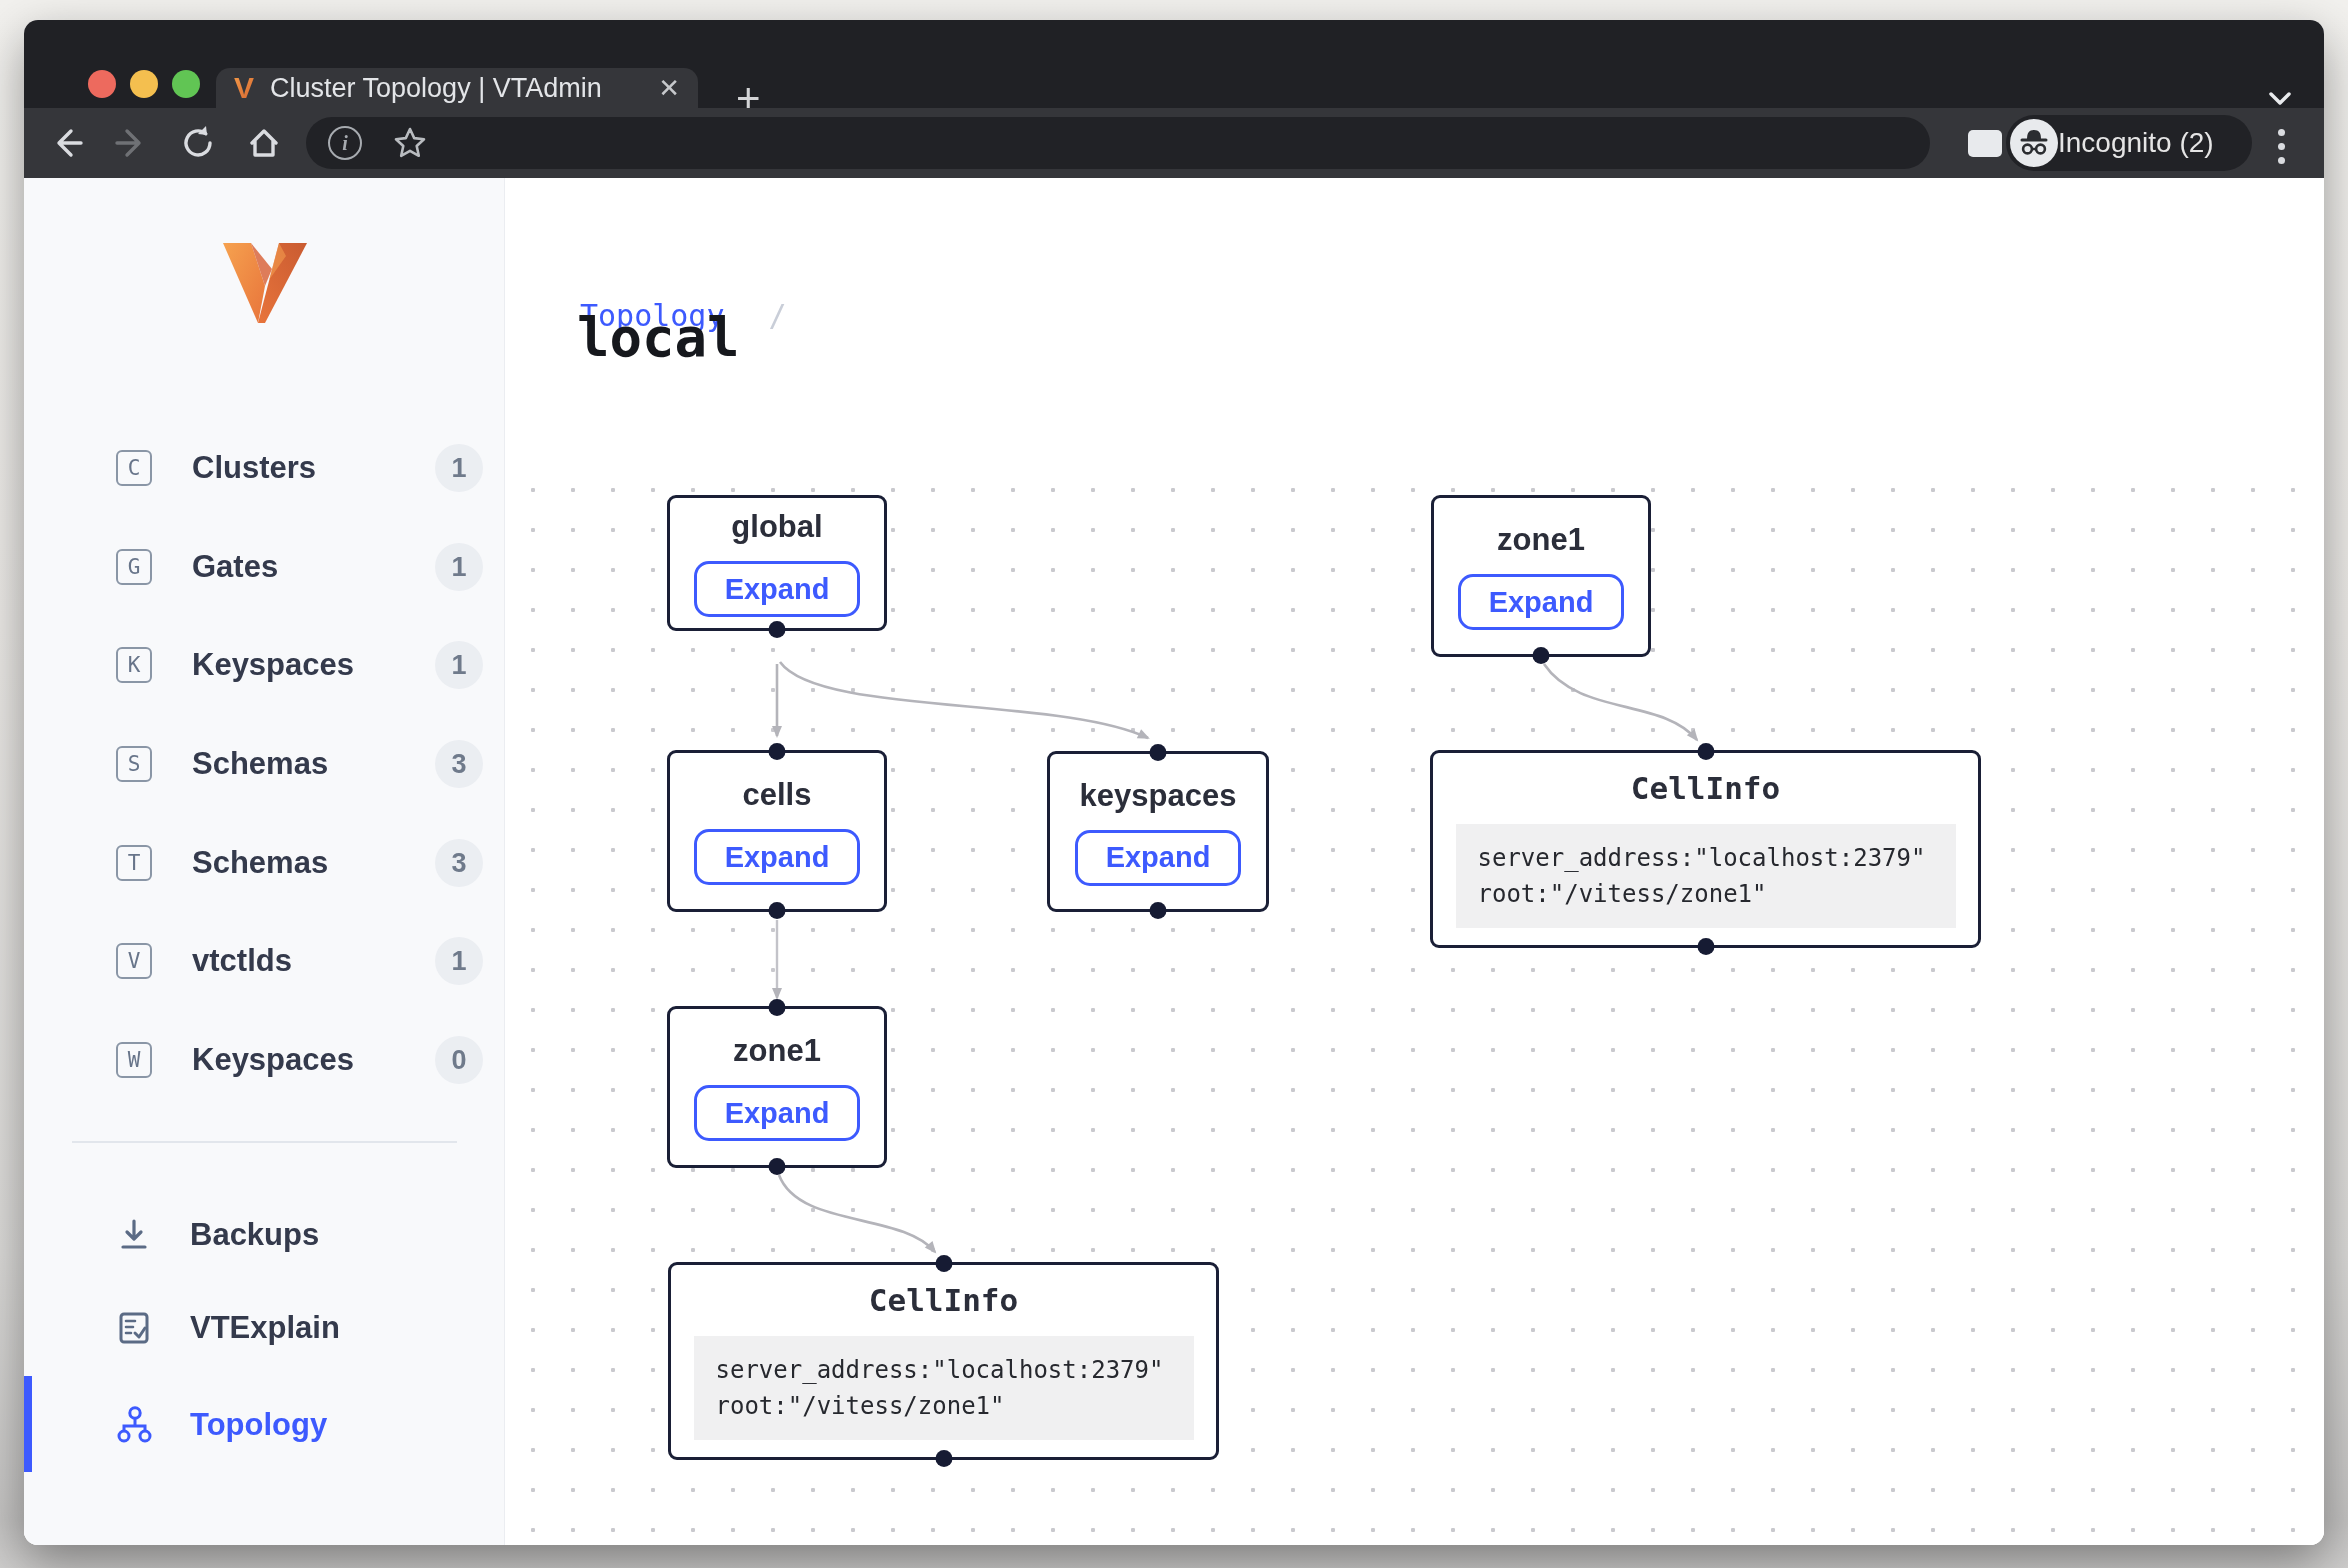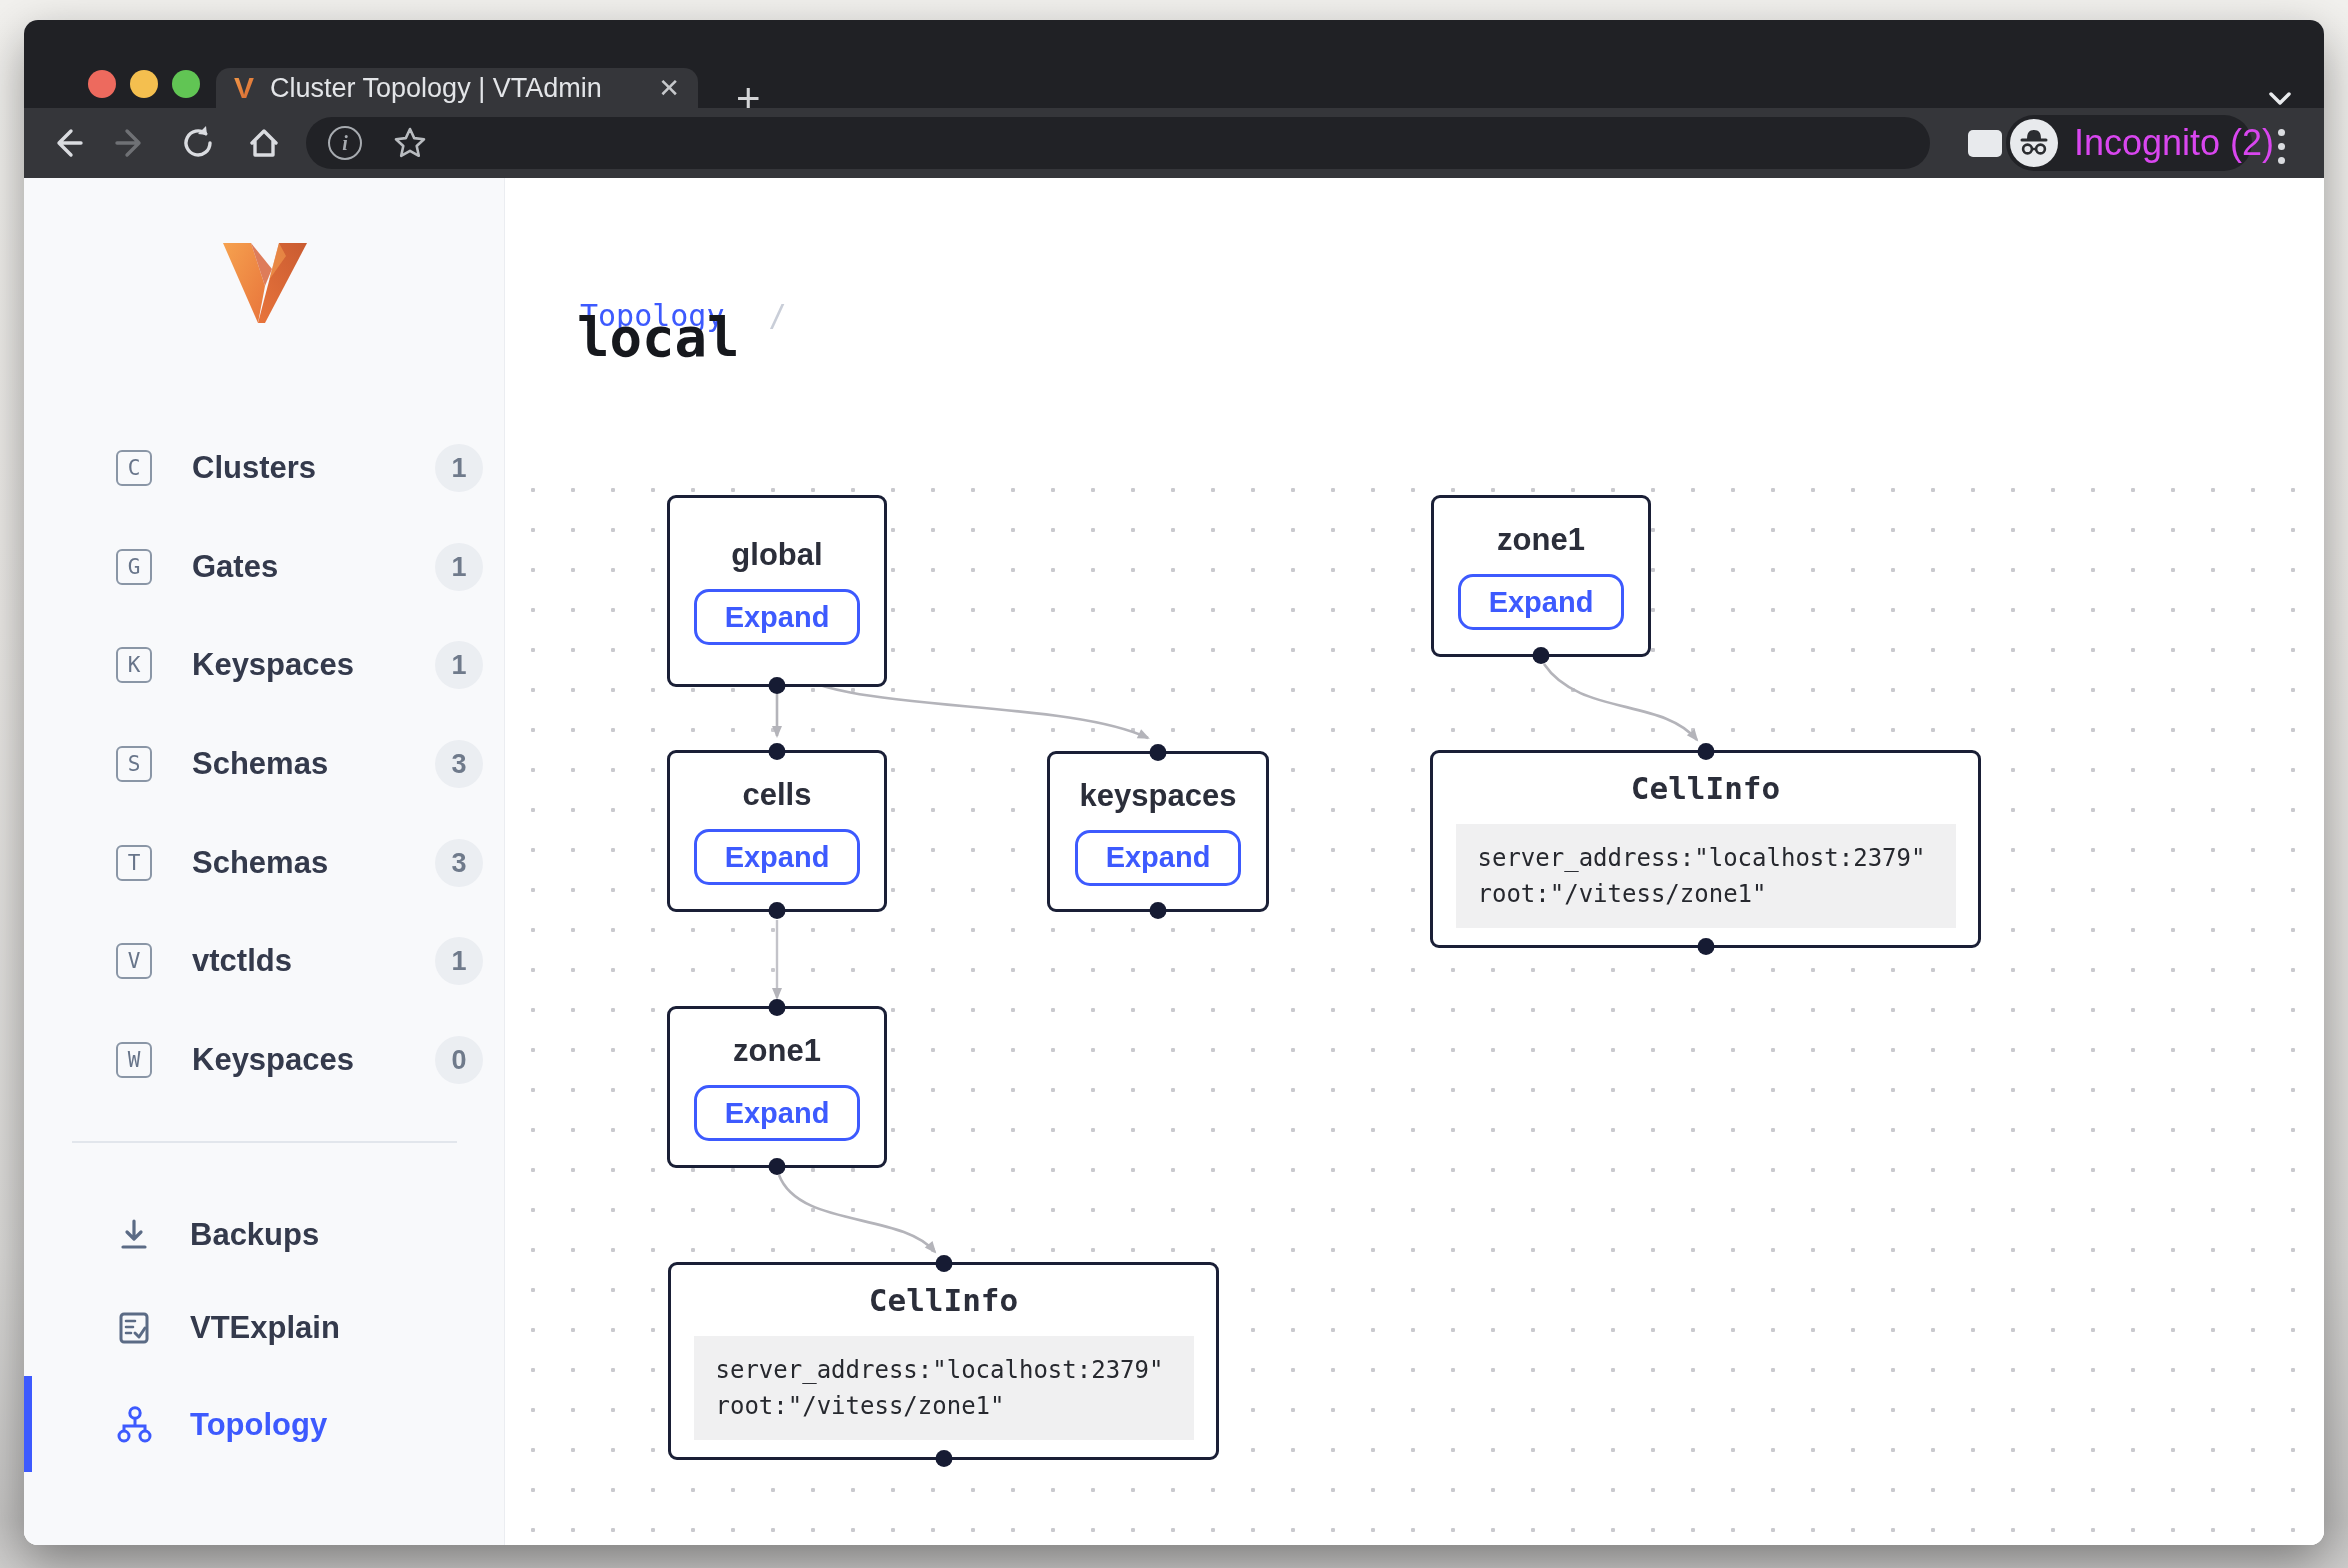--- a/index.html
+++ b/index.html
@@ -29,21 +29,21 @@
     font-family:"Liberation Serif",serif;font-style:italic;font-weight:bold;}
   .omni-url{font-size:29px;white-space:nowrap;overflow:hidden;flex:1;}
   .omni-url .host{color:#e6e8ea;}
   .omni-url .rest{color:#9aa0a6;}
   .omni-star{color:#b9bcc0;font-size:34px;flex:0 0 auto;margin-left:12px;}
   .panel-ico{position:absolute;left:1944px;top:22px;width:34px;height:27px;background:#e8eaed;border-radius:5px;}
   .incog-pill{position:absolute;left:1982px;top:7px;width:246px;height:56px;border-radius:28px;
     background:#212226;display:flex;align-items:center;}
   .incog-avatar{width:48px;height:48px;border-radius:50%;background:#e8eaed;margin-left:4px;
     display:flex;align-items:center;justify-content:center;flex:0 0 auto;}
-  .incog-label{color:#d946ef;font-size:36px;margin-left:16px;white-space:nowrap;}
+  .incog-label{color:#e5e5e5;font-size:28px;white-space:nowrap;}
   .menu-dots{position:absolute;left:2254px;top:14px;width:8px;}
   .menu-dots i{display:block;width:7px;height:7px;border-radius:50%;background:#dadce0;margin:7px 0;}
   
   .appbody{position:absolute;left:0;top:158px;width:100%;height:1367px;background:#ffffff;}
   .sidebar{position:absolute;left:0;top:0;width:481px;height:100%;background:#f8f9fb;
     border-right:1px solid #ebedf1;box-sizing:border-box;}
   .vlogo{position:absolute;left:198px;top:64px;}
   .nav-item{position:absolute;left:0;width:481px;height:64px;display:flex;align-items:center;}
   .nav-ico{width:36px;height:36px;border:2px solid #8a96a6;border-radius:6px;margin-left:92px;
     display:flex;align-items:center;justify-content:center;color:#68758a;
@@ -255,21 +255,21 @@
               <path d="M3,3 L15,8 L3,13 Z" fill="#b4b4ba"></path>
             </marker>
           </defs>
           <path d="M272,486 L272,558" stroke="#b4b4ba" stroke-width="2.6" fill="none" marker-end="url(#arrow)"></path>
           <path d="M275,484 C314,538 554,518 643,560" stroke="#b4b4ba" stroke-width="2.6" fill="none" marker-end="url(#arrow)"></path>
           <path d="M1039,486 C1074,538 1158,520 1192,562" stroke="#b4b4ba" stroke-width="2.6" fill="none" marker-end="url(#arrow)"></path>
           <path d="M272,742 L272,820" stroke="#c3c3c9" stroke-width="2.4" fill="none" marker-end="url(#arrow)"></path>
           <path d="M274,997 C294,1050 397,1034 430,1074" stroke="#b4b4ba" stroke-width="2.6" fill="none" marker-end="url(#arrow)"></path>
         </svg>
 
-        <div class="gnode" style="left:162px;top:317px;width:220px;height:192px">
+        <div class="gnode" style="left:162px;top:317px;width:220px;height:136px">
           <div class="gtitle">global</div>
           <button class="expand-btn">Expand</button>
           <span class="handle bottom"></span>
         </div>
 
         <div class="gnode" style="left:926px;top:317px;width:220px;height:162px">
           <div class="gtitle">zone1</div>
           <button class="expand-btn">Expand</button>
           <span class="handle bottom"></span>
         </div>

